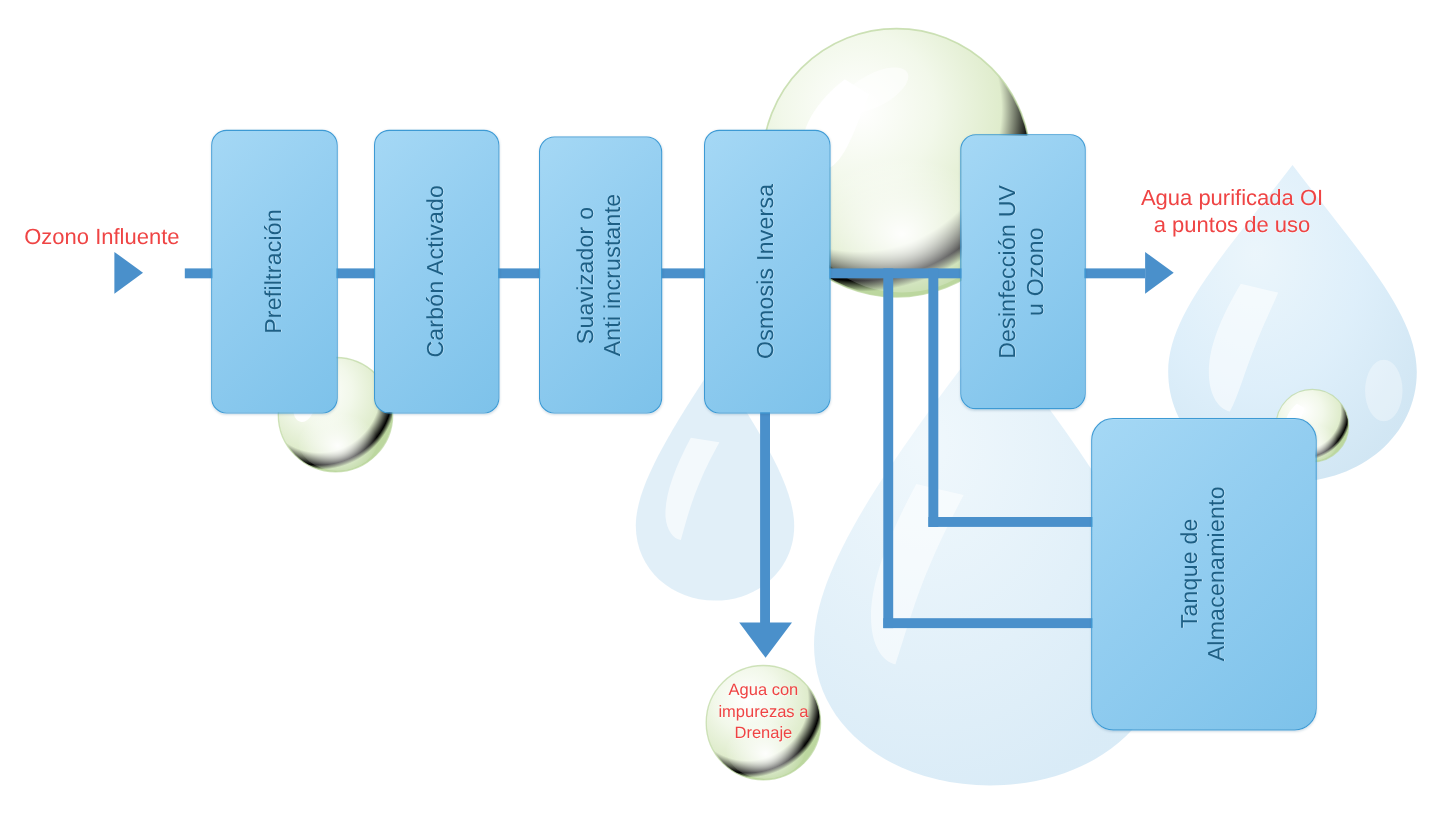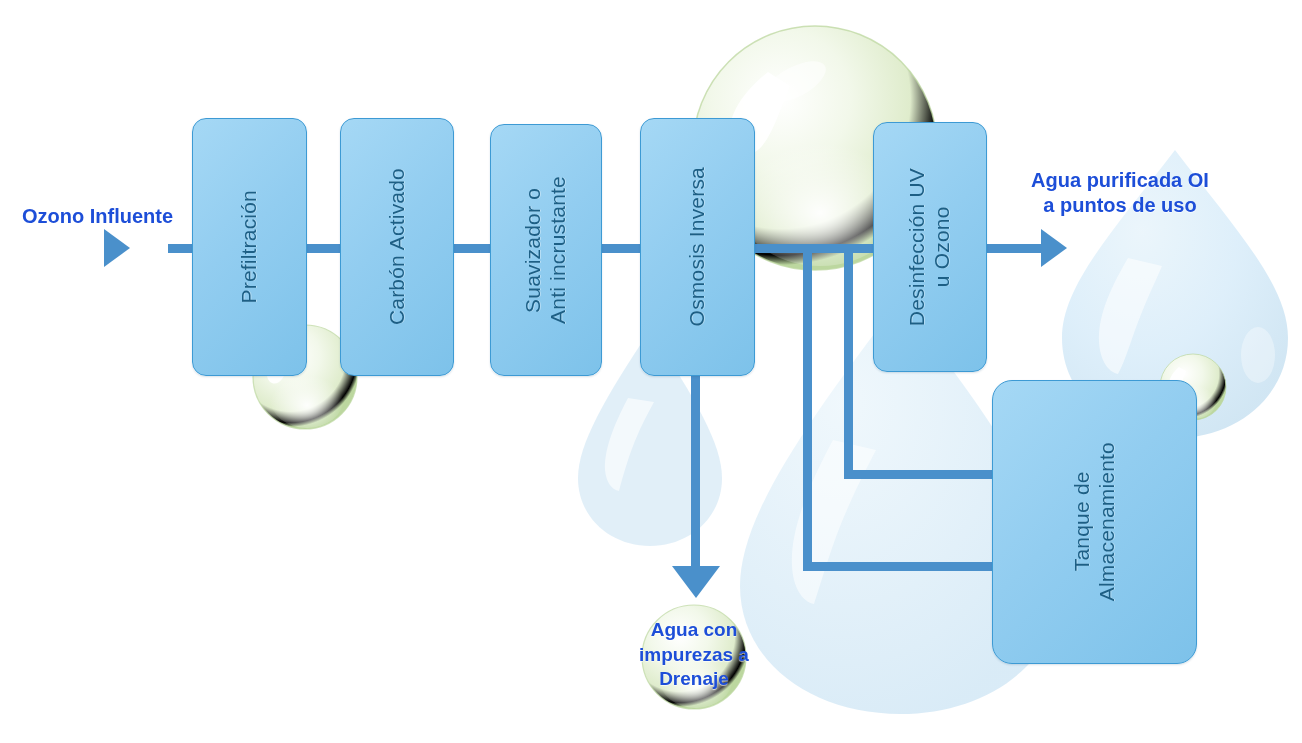--- a/index.html
+++ b/index.html
@@ -50,29 +50,28 @@
   .arrow-d{
     position:absolute;width:0;height:0;
     border-left:24px solid transparent;
     border-right:24px solid transparent;
     border-top:32px solid #4a90cb;
   }
 
   
   .lbl{
     position:absolute;
-    color:#1d4ed8;
+    color:#ef4444;
     font-size:20px;
     line-height:1.25;
     white-space:pre-line;
     text-shadow:0 1px 1px rgba(255,255,255,.7);
-    font-weight:bold;
   }
   .lbl.center{text-align:center;}
-  .lbl.drain{font-size:19px;line-height:1.3;}
+  .lbl.drain{font-size:15px;line-height:1.3;}
 </style>
 </head>
 <body>
 
 <div id="stage">
 
   <svg class="bg" viewBox="0 0 1302 743" xmlns="http://www.w3.org/2000/svg">
     <defs>
       <radialGradient id="dropG" cx="35%" cy="28%" r="78%">
         <stop offset="0%" stop-color="#eaf5fb"></stop>

